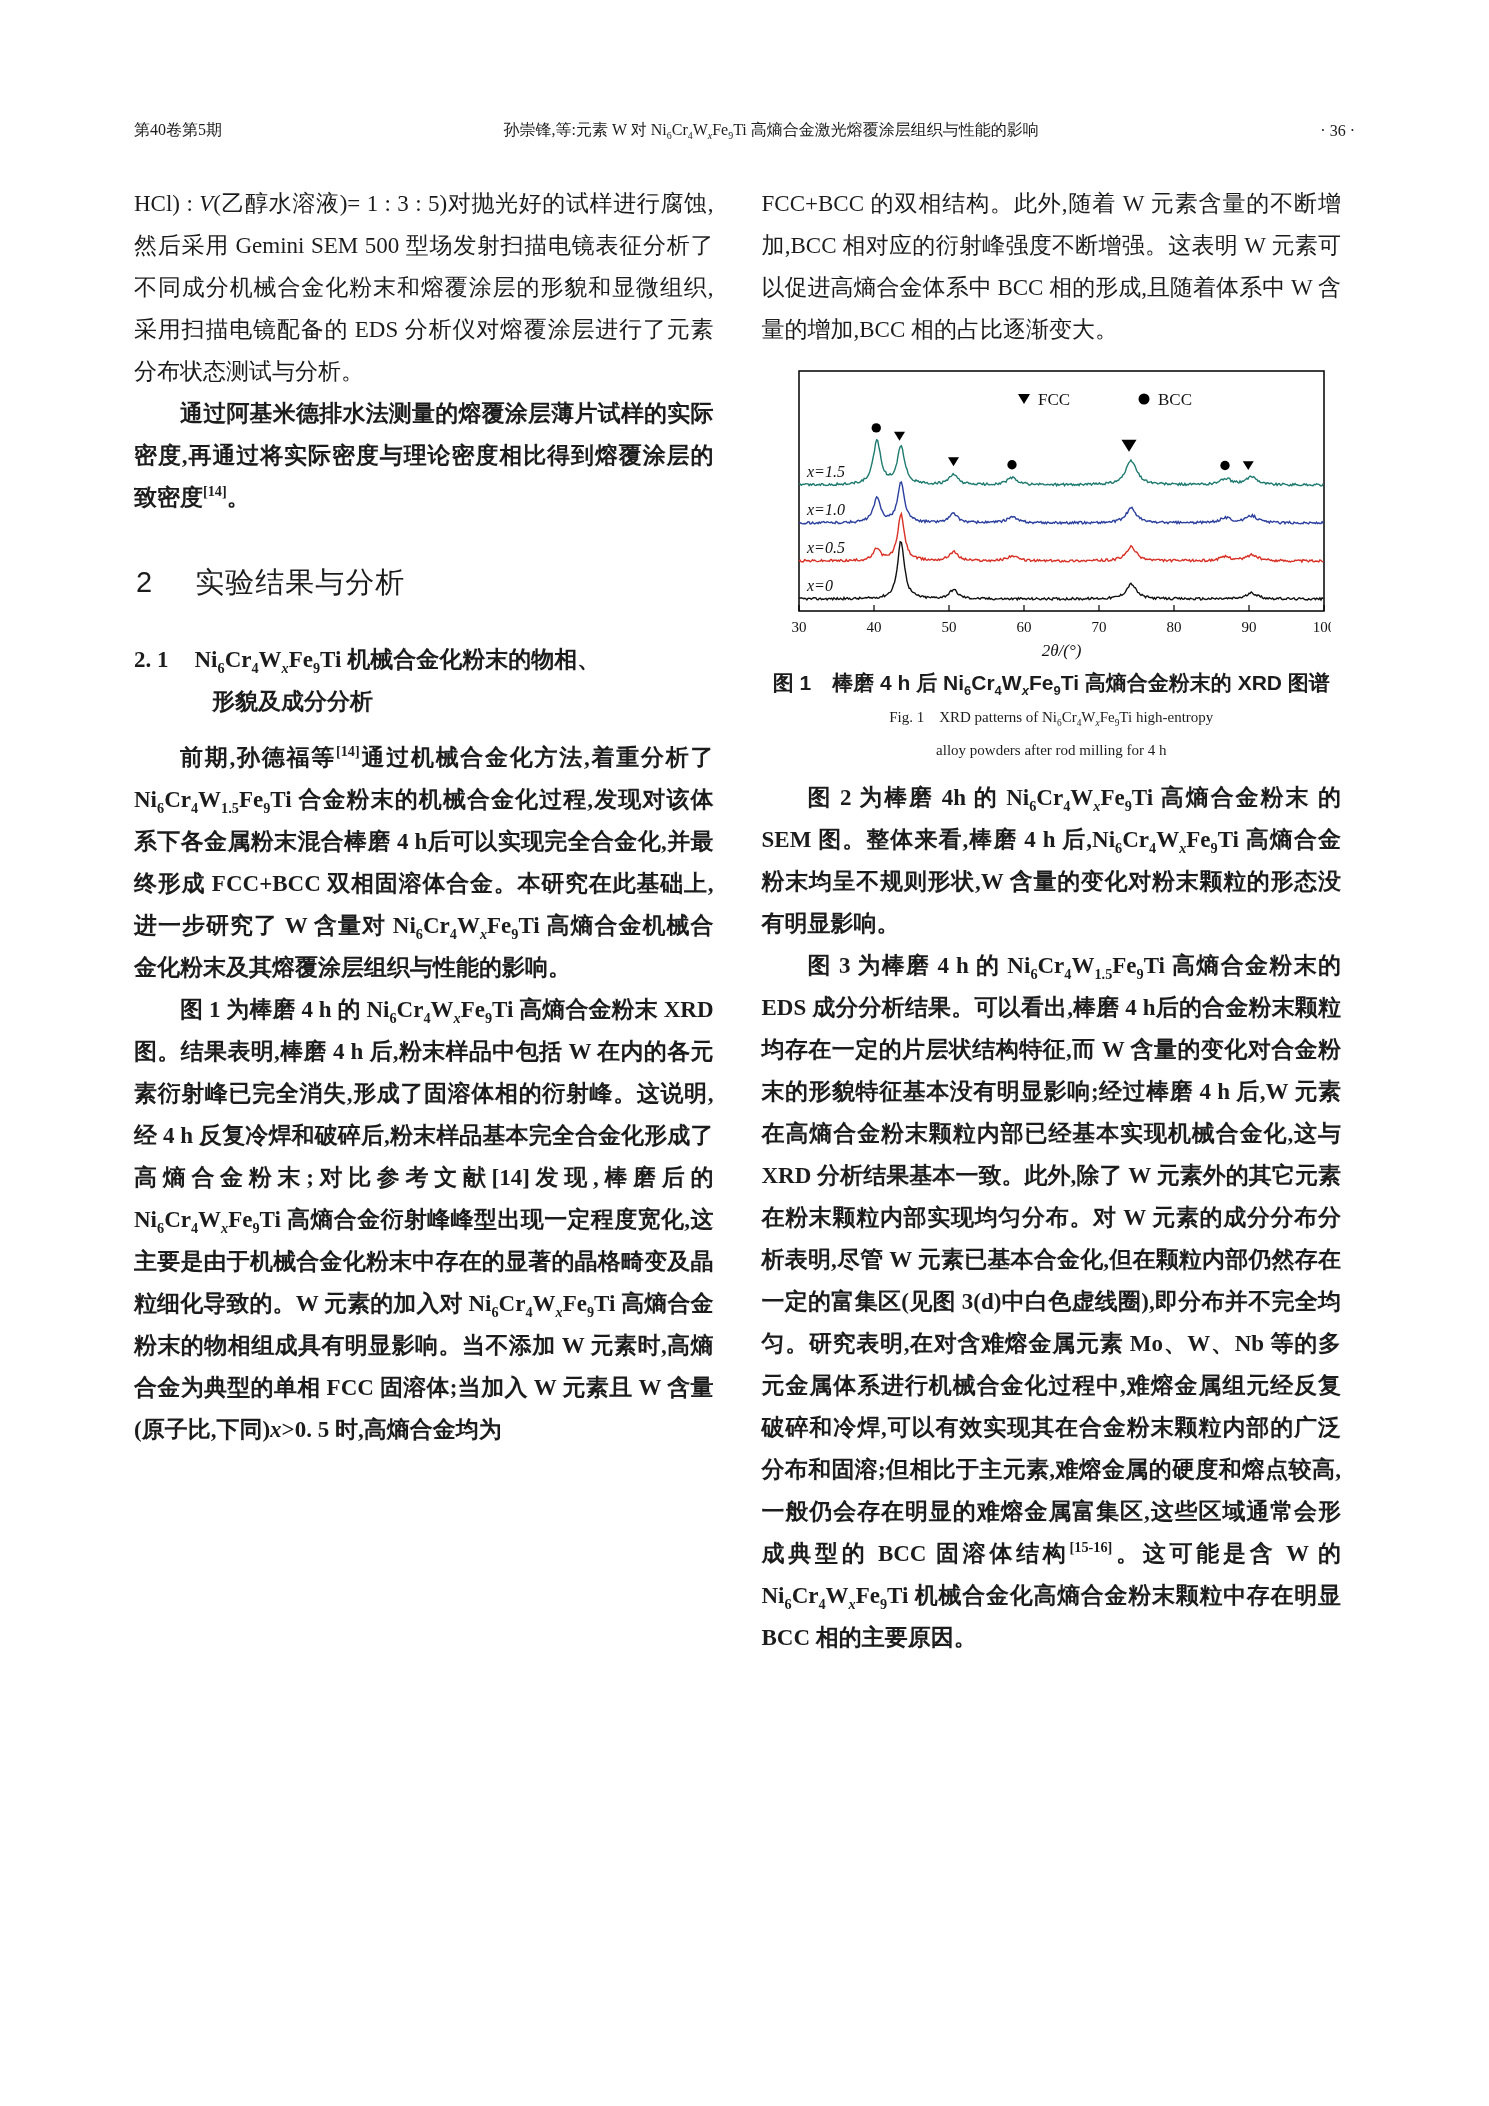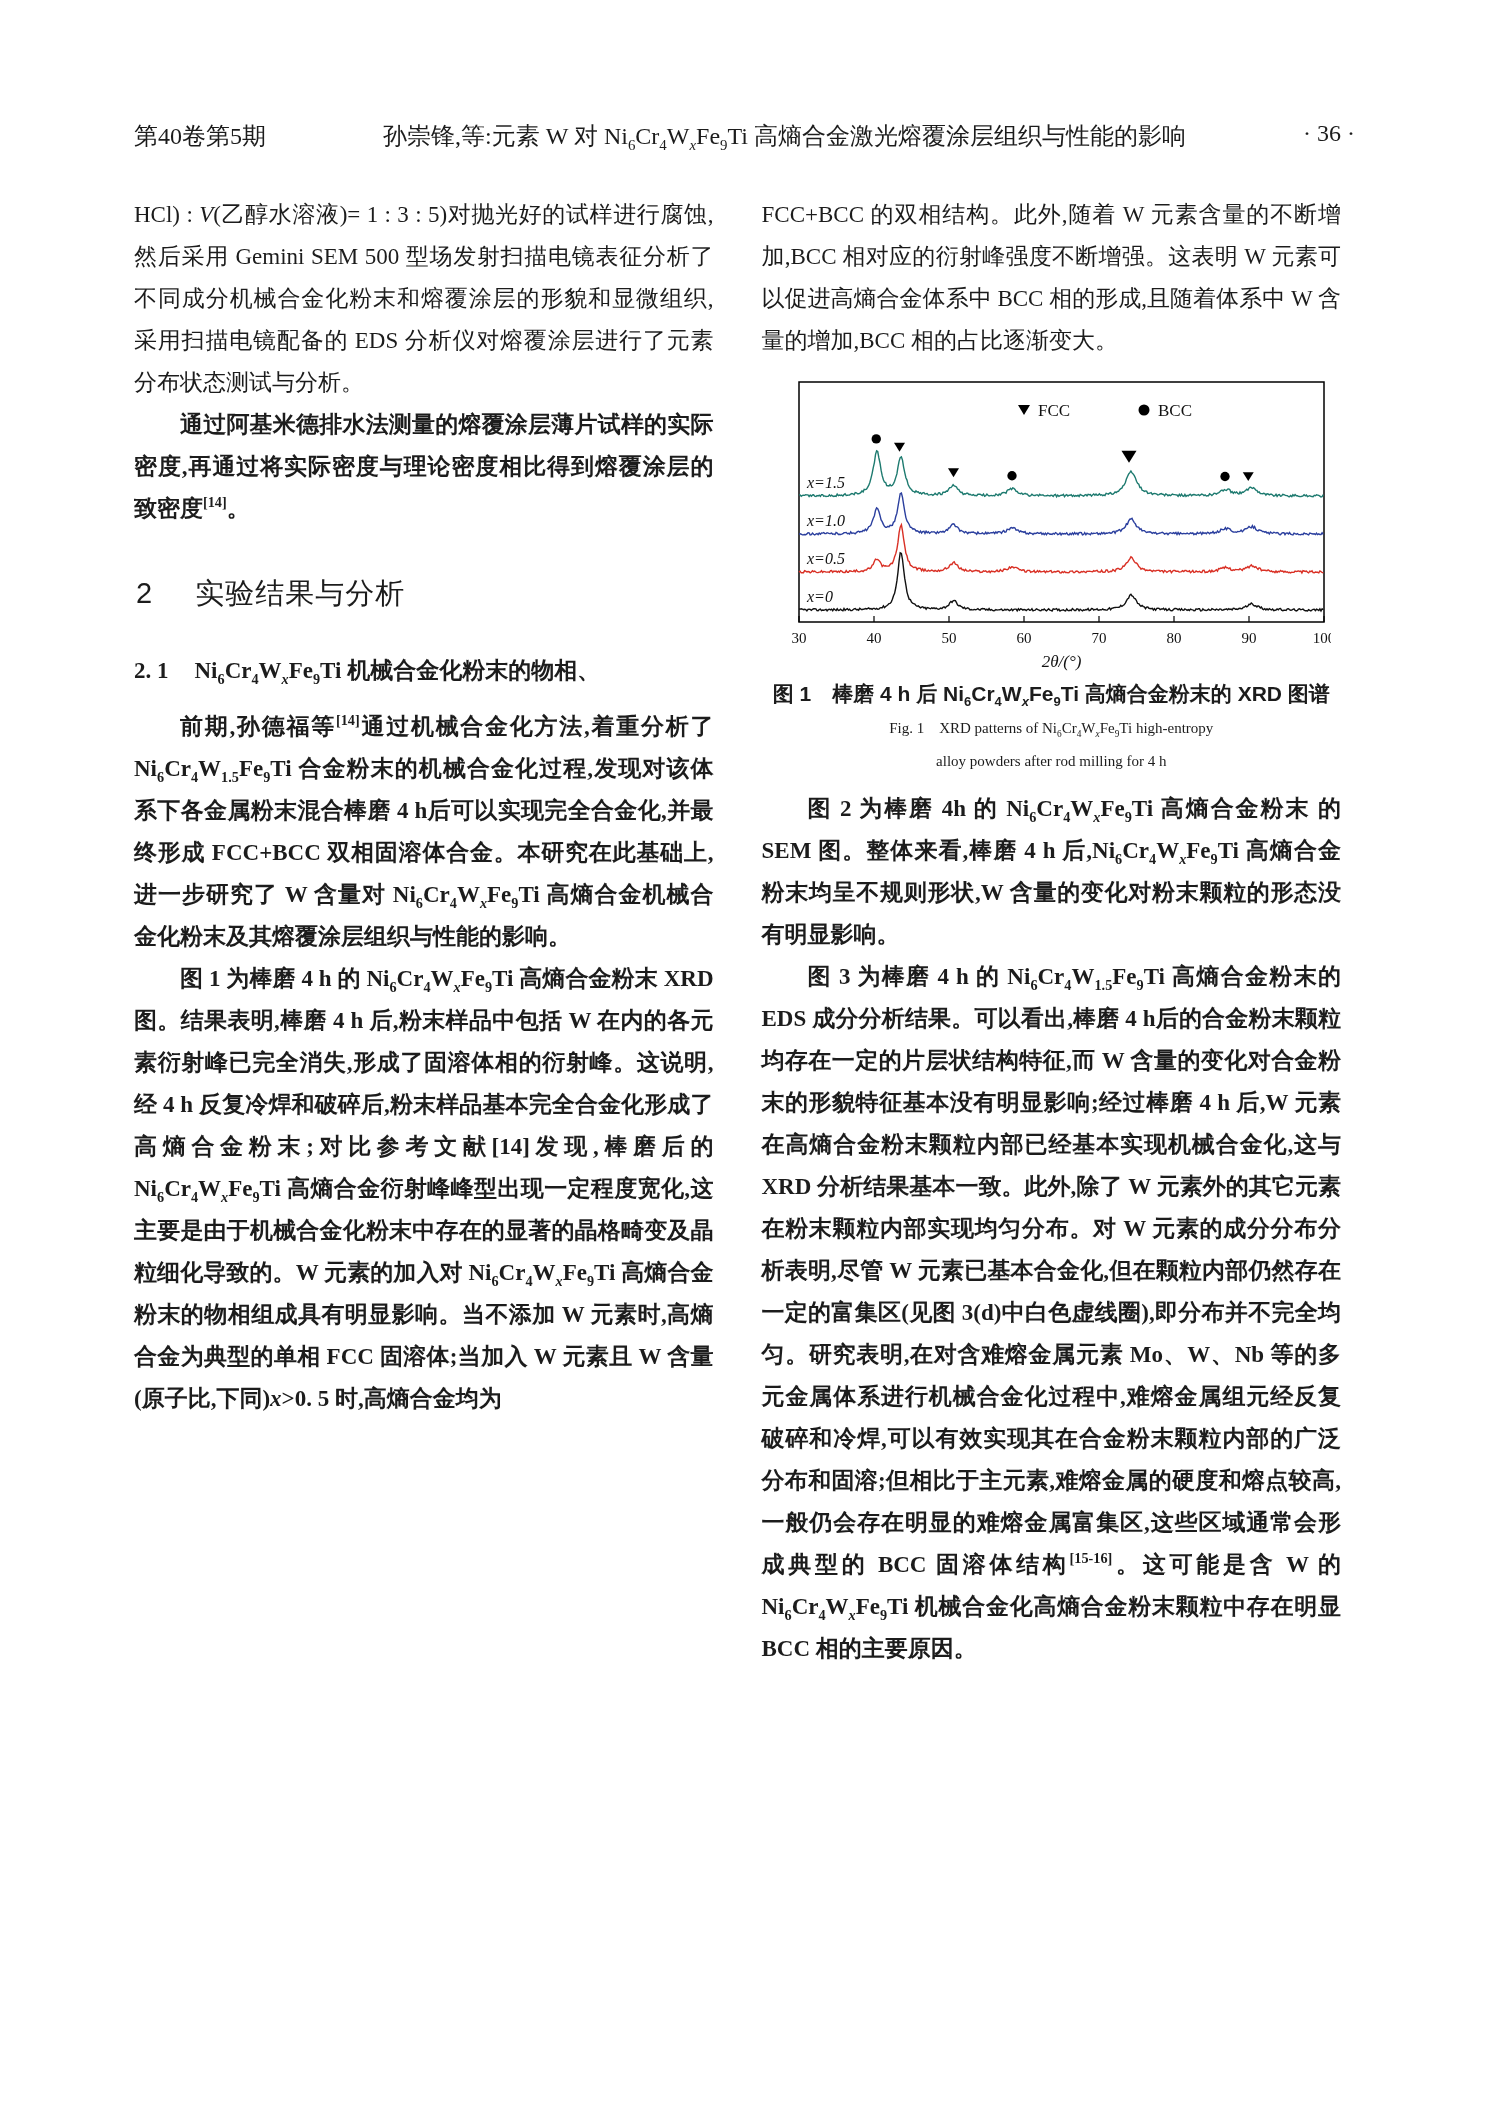--- a/index.html
+++ b/index.html
@@ -4,21 +4,21 @@
 <style>
   * { box-sizing: border-box; }
   html, body { margin: 0; padding: 0; }
   body { background: #ffffff; }
   .page {
     width: 1489px; height: 2106px; background: #ffffff;
     padding: 120px 134px 40px 134px;
     font-family: "Liberation Serif", serif;
     color: #1c1c1c; position: relative; overflow: hidden;
   }
-  .hdr { display: flex; align-items: flex-start; justify-content: space-between; font-size: 24px; }
+  .hdr { display: flex; align-items: center; justify-content: space-between; font-size: 16px; }
   .hdr .c { flex: 1; text-align: center; padding: 0 22px; white-space: nowrap; overflow: hidden; }
   .hdr sub, .hdr sup { font-size: 62%; }
   .cols { display: flex; gap: 48px; margin-top: 42px; }
   .col { width: 579.5px; }
   .col p { margin: 0; font-size: 23px; line-height: 42px; text-align: justify; }
   p.ind { text-indent: 2em; font-weight: bold; }
   sub, sup { font-size: 62%; line-height: 0; }
   .sec {
     display: flex; align-items: baseline;
     font-family: "Liberation Sans", "DejaVu Sans", sans-serif;
@@ -57,20 +57,21 @@
 
       <h2 class="sec">
         <span class="n">2</span>
         <span>实验结果与分析</span>
       </h2>
 
       <h3 class="subsec">
         <div class="l1">
           <span class="n">2. 1</span><span>Ni<sub>6</sub>Cr<sub>4</sub>W<sub><i>x</i></sub>Fe<sub>9</sub>Ti 机械合金化粉末的物相、</span>
         </div>
+        <div class="l2">形貌及成分分析</div>
       </h3>
 
       <p class="ind">前期,孙德福等<sup>[14]</sup>通过机械合金化方法,着重分析了 Ni<sub>6</sub>Cr<sub>4</sub>W<sub>1.5</sub>Fe<sub>9</sub>Ti 合金粉末的机械合金化过程,发现对该体系下各金属粉末混合棒磨 4 h后可以实现完全合金化,并最终形成 FCC+BCC 双相固溶体合金。本研究在此基础上,进一步研究了 W 含量对 Ni<sub>6</sub>Cr<sub>4</sub>W<sub><i>x</i></sub>Fe<sub>9</sub>Ti 高熵合金机械合金化粉末及其熔覆涂层组织与性能的影响。</p>
       <p class="ind">图 1 为棒磨 4 h 的 Ni<sub>6</sub>Cr<sub>4</sub>W<sub><i>x</i></sub>Fe<sub>9</sub>Ti 高熵合金粉末 XRD 图。结果表明,棒磨 4 h 后,粉末样品中包括 W 在内的各元素衍射峰已完全消失,形成了固溶体相的衍射峰。这说明,经 4 h 反复冷焊和破碎后,粉末样品基本完全合金化形成了高熵合金粉末;对比参考文献[14]发现,棒磨后的 Ni<sub>6</sub>Cr<sub>4</sub>W<sub><i>x</i></sub>Fe<sub>9</sub>Ti 高熵合金衍射峰峰型出现一定程度宽化,这主要是由于机械合金化粉末中存在的显著的晶格畸变及晶粒细化导致的。W 元素的加入对 Ni<sub>6</sub>Cr<sub>4</sub>W<sub><i>x</i></sub>Fe<sub>9</sub>Ti 高熵合金粉末的物相组成具有明显影响。当不添加 W 元素时,高熵合金为典型的单相 FCC 固溶体;当加入 W 元素且 W 含量(原子比,下同)<i>x</i>&gt;0. 5 时,高熵合金均为</p>
     </div>
 
     <div class="col">
       <p>FCC+BCC 的双相结构。此外,随着 W 元素含量的不断增加,BCC 相对应的衍射峰强度不断增强。这表明 W 元素可以促进高熵合金体系中 BCC 相的形成,且随着体系中 W 含量的增加,BCC 相的占比逐渐变大。</p>
 
       <figure class="fig">

